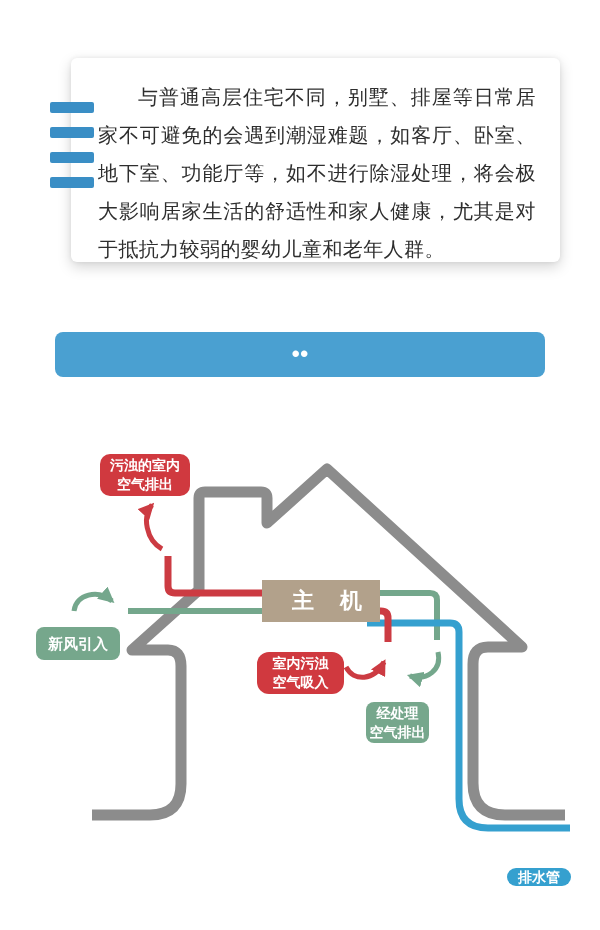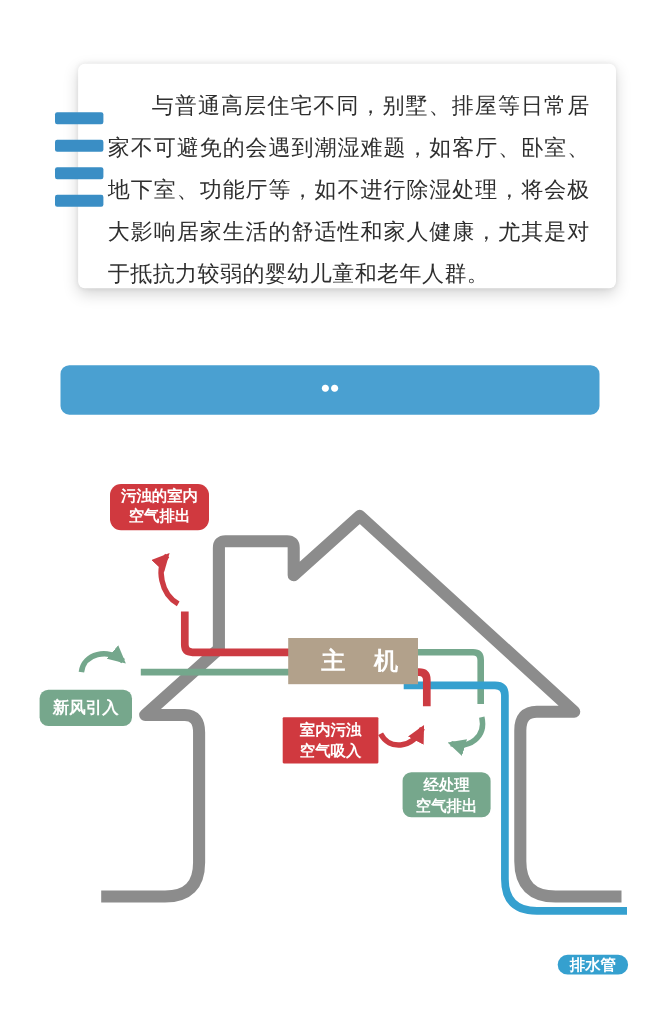--- a/index.html
+++ b/index.html
@@ -46,24 +46,24 @@
     font-size:22px;font-weight:bold;letter-spacing:10px;text-indent:10px;padding-left:12px;
   }
   .lbl{
     position:absolute;z-index:3;color:#ffffff;font-weight:bold;
     display:flex;flex-direction:column;align-items:center;justify-content:center;
     font-size:14px;line-height:19px;text-align:center;
   }
   .lbl.red{background:#d0393f;}
   .lbl.green{background:#76a78c;}
   .lbl.blue{background:#35a0cf;}
-  .lbl-dirty-out{left:100px;top:440px;width:90px;height:42px;border-radius:10px;font-family:Liberation Serif, serif;}
+  .lbl-dirty-out{left:100px;top:454px;width:90px;height:42px;border-radius:10px;}
   .lbl-fresh-in{left:36px;top:627px;width:84px;height:33px;border-radius:8px;font-size:15px;align-items:center;}
-  .lbl-indoor-in{left:257px;top:652px;width:87px;height:42px;border-radius:1px;}
-  .lbl-treated-out{left:366px;top:702px;width:80px;height:41px;border-radius:8px;}
+  .lbl-indoor-in{left:257px;top:652px;width:87px;height:42px;border-radius:12px;}
+  .lbl-treated-out{left:366px;top:702px;width:63px;height:41px;border-radius:8px;}
   .lbl-drain{left:507px;top:836px;width:64px;height:18px;border-radius:13px;
              box-shadow:0 0 0 2px #ffffff;font-size:14px;margin-top:32px;}
 </style>
 </head>
 <body>
 
 <div class="card">
   <p class="intro-text">与普通高层住宅不同，别墅、排屋等日常居家不可避免的会遇到潮湿难题，如客厅、卧室、地下室、功能厅等，如不进行除湿处理，将会极大影响居家生活的舒适性和家人健康，尤其是对于抵抗力较弱的婴幼儿童和老年人群。</p>
 </div>
 <div class="bar bar1"></div>

